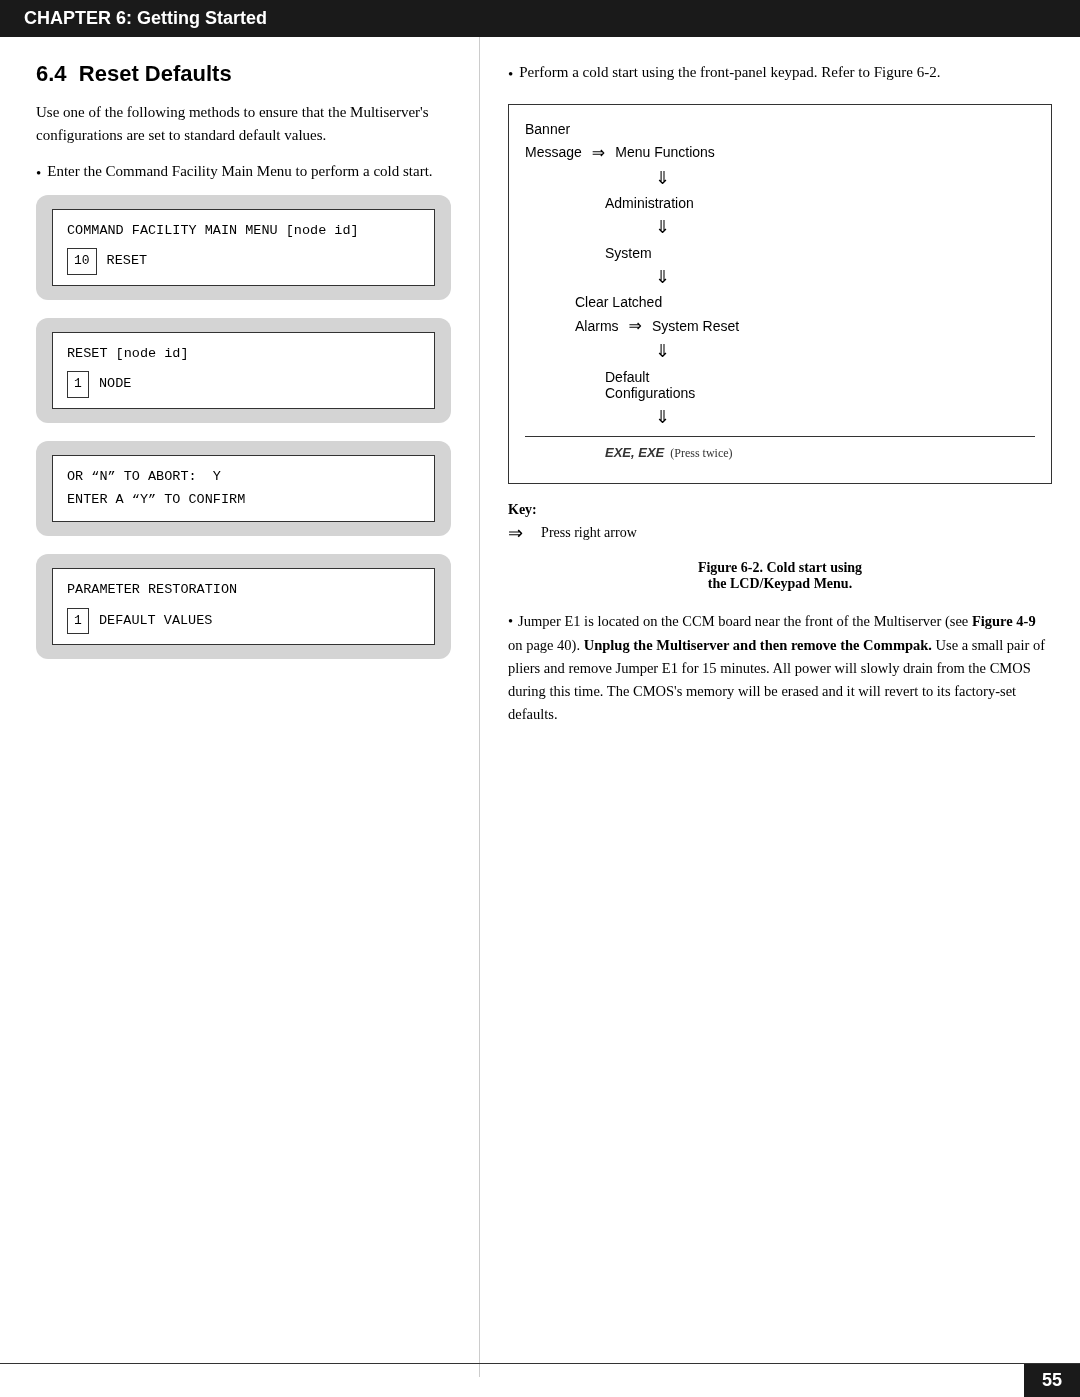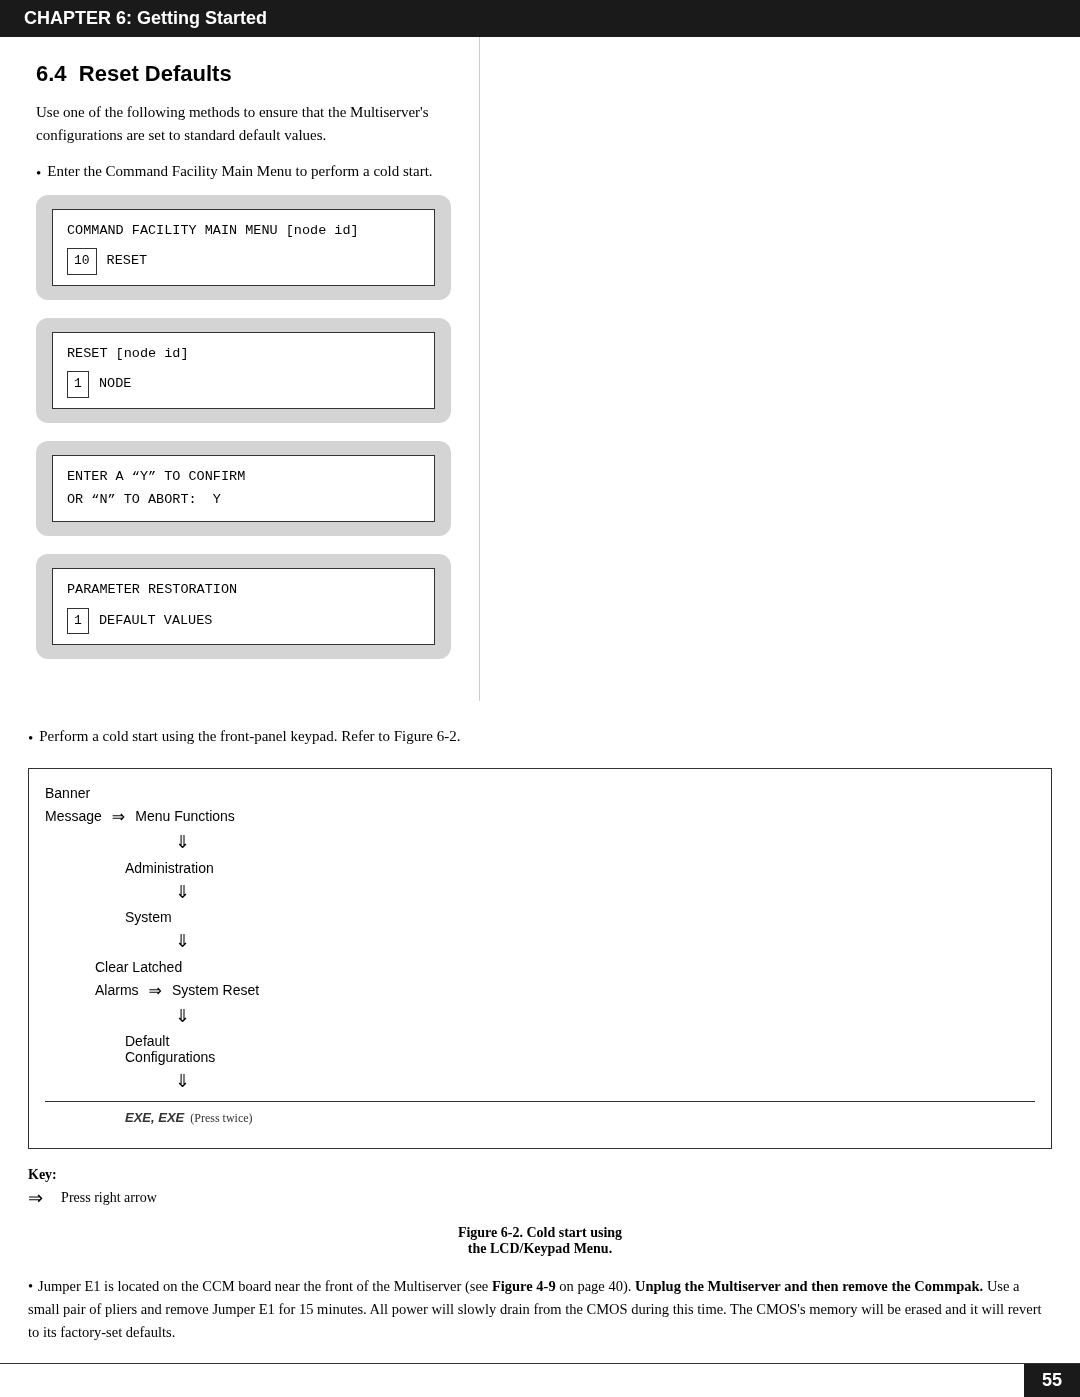--- a/index.html
+++ b/index.html
@@ -20,21 +20,21 @@
       text-align: left;
       padding: 8px 24px;
       font-size: 18px;
       font-weight: bold;
       font-family: Arial, sans-serif;
     }
 
     
     .content-area {
       display: flex;
-      flex-direction: column;
+      flex-direction: row;
       padding: 0;
       min-height: 1340px;
     }
 
     
     .left-col {
       width: 480px;
       padding: 24px 28px 24px 36px;
       border-right: 1px solid #ccc;
     }
@@ -240,24 +240,24 @@
         <span class="cmd-line">RESET [node id]</span>
         <div class="cmd-num-line">
           <span class="cmd-num-box">1</span>
           <span>NODE</span>
         </div>
       </div>
     </div>
 
     <div class="terminal-box">
       <div class="terminal-inner">
-        <span class="cmd-line">ENTER A “Y” TO CONFIRM</span>
         <span class="cmd-line">
           <span>OR “N” TO ABORT:</span>&nbsp;&nbsp;<span>Y</span>
         </span>
+        <span class="cmd-line">ENTER A “Y” TO CONFIRM</span>
       </div>
     </div>
 
     <div class="terminal-box">
       <div class="terminal-inner">
         <span class="cmd-line">PARAMETER RESTORATION</span>
         <div class="cmd-num-line">
           <span class="cmd-num-box">1</span>
           <span>DEFAULT VALUES</span>
         </div>

